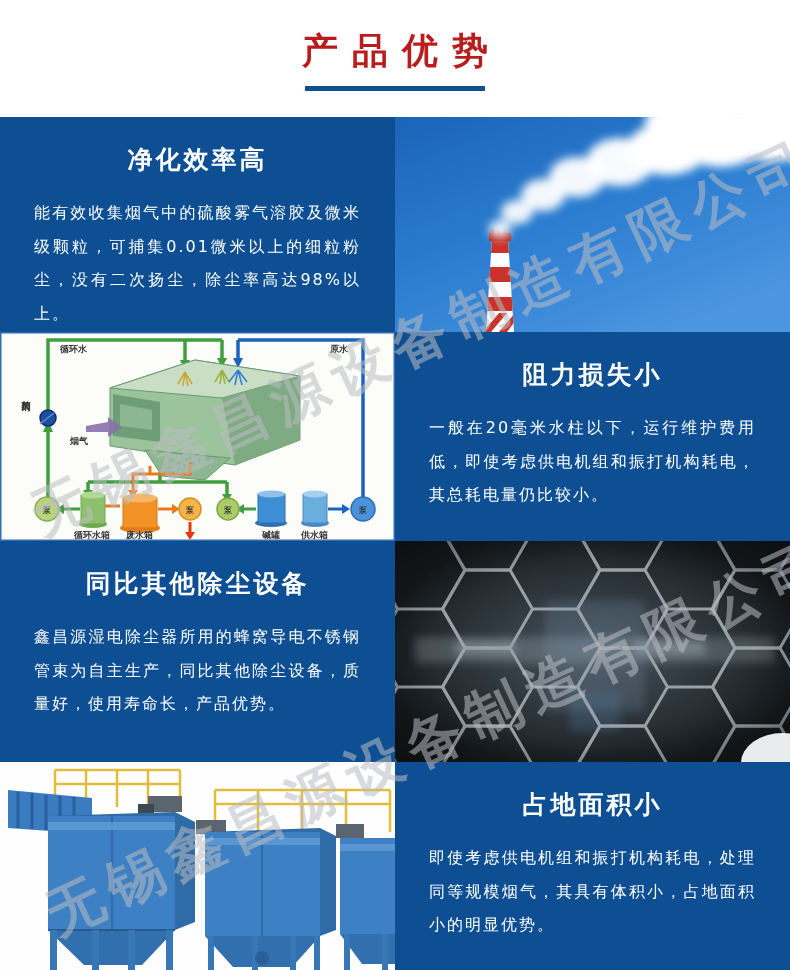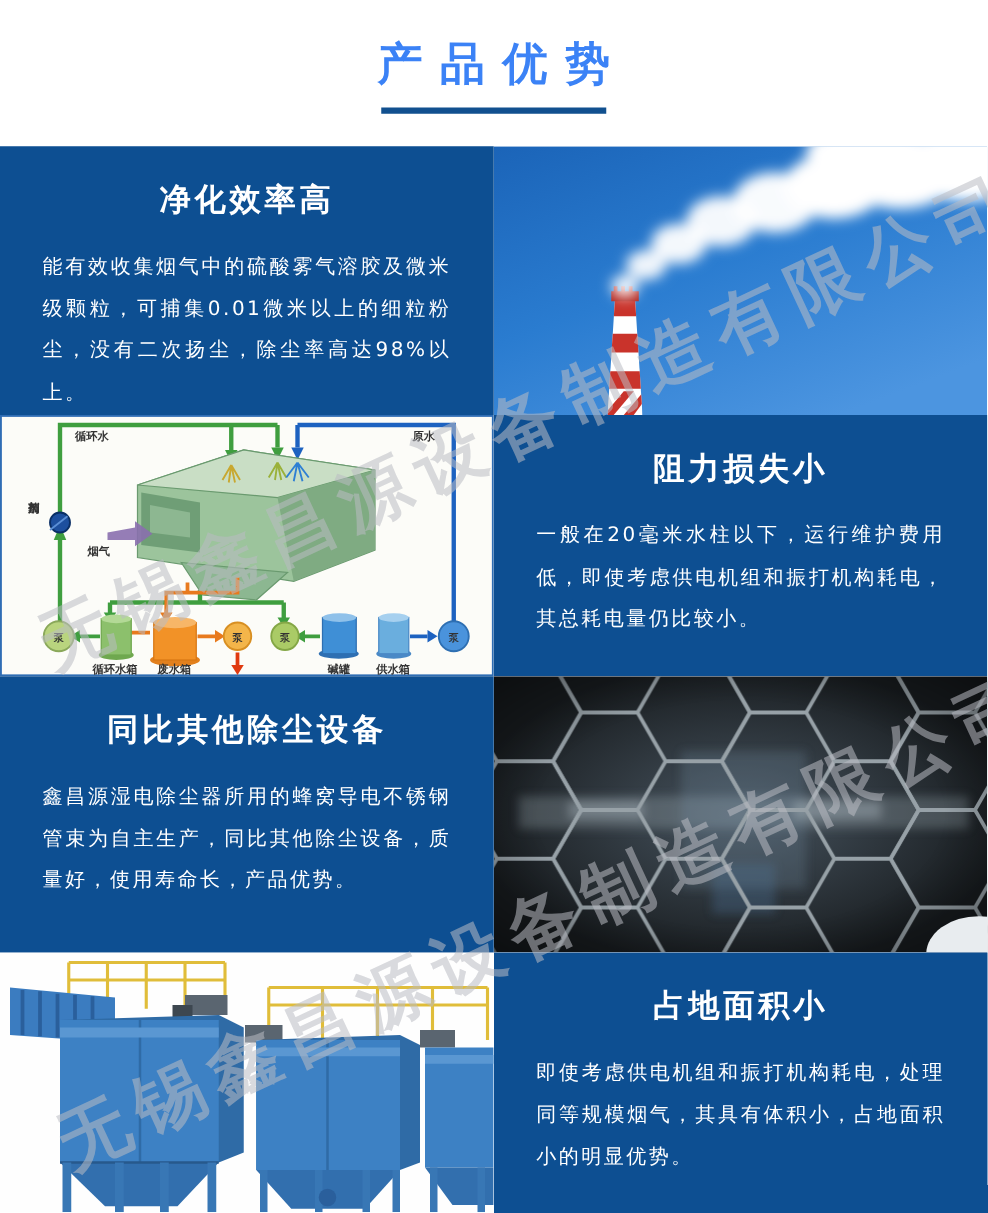--- a/index.html
+++ b/index.html
@@ -1,21 +1,21 @@
 <!DOCTYPE html>
 <html><head>
 <meta charset="utf-8">
 <style>
   * { margin:0; padding:0; box-sizing:border-box; }
   body { width:790px; background:#ffffff; font-family:"DejaVu Sans","Liberation Sans",sans-serif; }
   .page { position:relative; width:790px; height:970px; background:#fff; overflow:hidden; }
 
   
   .header { height:117px; display:flex; flex-direction:column; align-items:center; justify-content:center; }
-  .page-title { font-size:36px; font-weight:bold; color:#3b82f6; letter-spacing:14px; padding-left:14px; }
+  .page-title { font-size:36px; font-weight:bold; color:#b91c1c; letter-spacing:14px; padding-left:14px; }
   .title-underline { width:180px; height:5px; background:#11508f; margin-top:10px; }
 
   
   .grid { display:grid; grid-template-columns:395px 395px; grid-template-rows:215px 209px 221px 208px; }
   .cell { position:relative; overflow:hidden; }
   .blue-card { background:#0d4f92; color:#ffffff; padding:26px 34px 0 34px; }
   .adv-title { font-size:25px; font-weight:bold; text-align:center; letter-spacing:3px; }
   .adv-body { margin-top:20px; font-size:16px; line-height:2.1; letter-spacing:2px; text-align:justify; }
   .photo-cell svg { display:block; }
 

